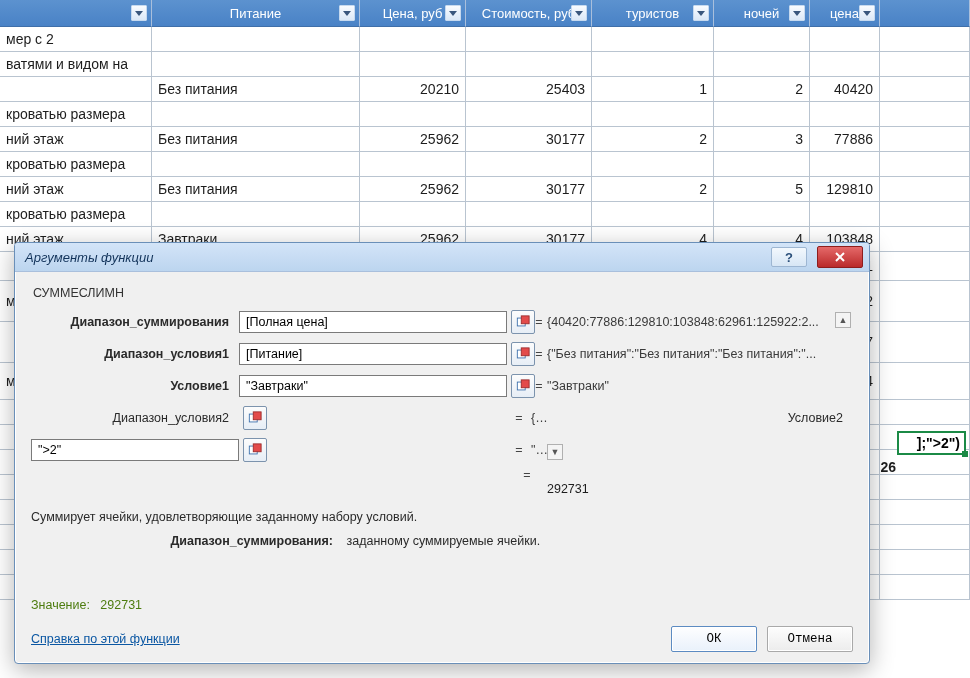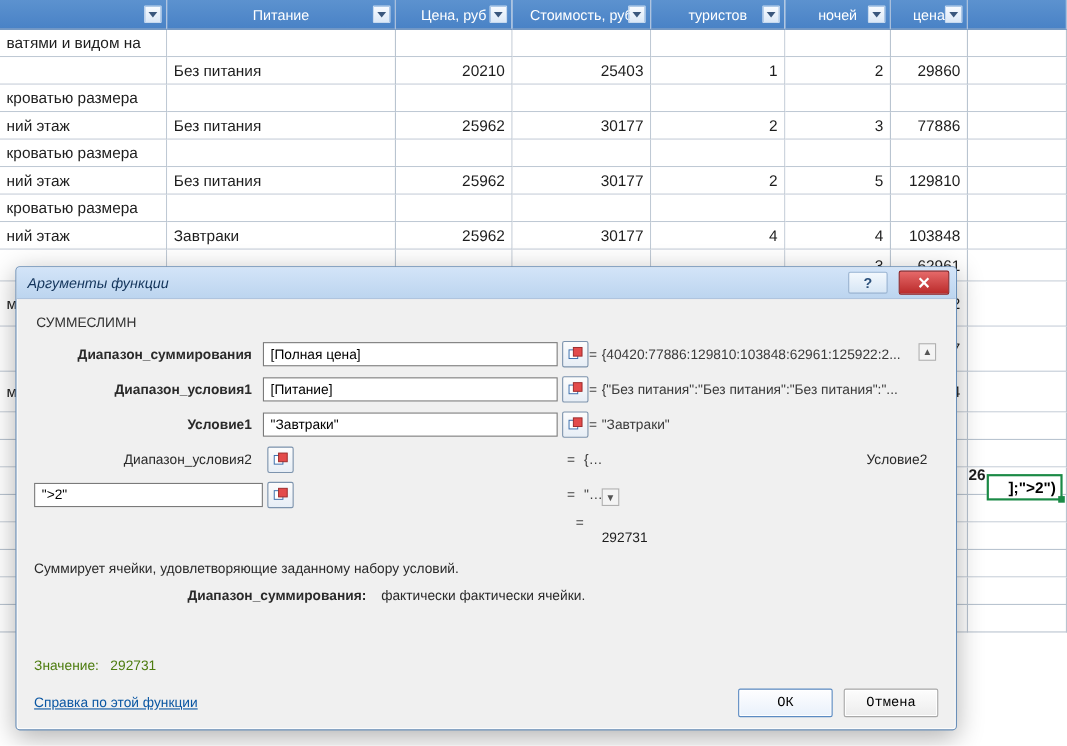--- a/index.html
+++ b/index.html
@@ -61,21 +61,21 @@
     position:absolute;left:897px;top:431px;width:69px;height:24px;
     border:2px solid var(--sel-border);background:#fff;
     display:flex;align-items:center;justify-content:flex-end;padding:0 4px;
     font-size:14px;font-weight:700;color:#000;
     box-sizing:border-box;
   }
   .sel-cell .handle{position:absolute;right:-4px;bottom:-4px;width:6px;height:6px;background:var(--sel-border);}
 
   
   .leftnum{
-    position:absolute;left:868px;top:423px;width:28px;height:20px;text-align:right;font-weight:700;font-size:14px;
+    position:absolute;left:868px;top:459px;width:28px;height:20px;text-align:right;font-weight:700;font-size:14px;
   }
 
   
   .dialog{
     position:absolute;left:14px;top:242px;width:856px;height:422px;
     background:var(--dialog-bg);
     border:1px solid var(--dialog-border);
     border-radius:4px;
     box-shadow:0 6px 24px rgba(0,0,0,.3), inset 0 0 0 1px #fff;
     box-sizing:border-box;
@@ -147,37 +147,47 @@
         <th><span class="hlabel">Цена, руб</span><span class="filter-glyph"></span></th>
         <th><span class="hlabel">Стоимость, руб</span><span class="filter-glyph"></span></th>
         <th><span class="hlabel">туристов</span><span class="filter-glyph"></span></th>
         <th><span class="hlabel">ночей</span><span class="filter-glyph"></span></th>
         <th><span class="hlabel">цена</span><span class="filter-glyph"></span></th>
         <th></th>
       </tr>
     </thead>
     <tbody id="tbody">
           <tr class="row">
+            <td class="txt" style="height: 24px;">мер с 2</td>
+            <td class="txt" style="height: 24px;"></td>
+            <td class="num" style="height: 24px;"></td>
+            <td class="num" style="height: 24px;"></td>
+            <td class="num" style="height: 24px;"></td>
+            <td class="num" style="height: 24px;"></td>
+            <td class="num" style="height: 24px;"></td>
+            <td></td>
+          </tr>
+          <tr class="row">
             <td class="txt" style="height: 24px;">ватями и видом на</td>
             <td class="txt" style="height: 24px;"></td>
             <td class="num" style="height: 24px;"></td>
             <td class="num" style="height: 24px;"></td>
             <td class="num" style="height: 24px;"></td>
             <td class="num" style="height: 24px;"></td>
             <td class="num" style="height: 24px;"></td>
             <td></td>
           </tr>
           <tr class="row">
             <td class="txt" style="height: 24px;"></td>
             <td class="txt" style="height: 24px;">Без питания</td>
             <td class="num" style="height: 24px;">20210</td>
             <td class="num" style="height: 24px;">25403</td>
             <td class="num" style="height: 24px;">1</td>
             <td class="num" style="height: 24px;">2</td>
-            <td class="num" style="height: 24px;">29860</td>
+            <td class="num" style="height: 24px;">40420</td>
             <td></td>
           </tr>
           <tr class="row">
             <td class="txt" style="height: 24px;">кроватью размера</td>
             <td class="txt" style="height: 24px;"></td>
             <td class="num" style="height: 24px;"></td>
             <td class="num" style="height: 24px;"></td>
             <td class="num" style="height: 24px;"></td>
             <td class="num" style="height: 24px;"></td>
             <td class="num" style="height: 24px;"></td>
@@ -438,21 +448,21 @@
           <span></span>
           <span class="eq">=</span>
           <span></span>
       <span class="val">292731</span>
           <span></span>
     </div>
 
     <div class="desc">Суммирует ячейки, удовлетворяющие заданному набору условий.</div>
     <div class="desc">
       <span class="argname">Диапазон_суммирования:</span>
-      <span>фактически фактически ячейки.</span>
+      <span>заданному суммируемые ячейки.</span>
     </div>
 
     <div class="value-line">
       <span>Значение:</span>&nbsp;&nbsp;&nbsp;<span>292731</span>
     </div>
 
     <div class="footer">
       <a class="link">Справка по этой функции</a>
       <button class="btn primary">ОК</button>
       <button class="btn">Отмена</button>

